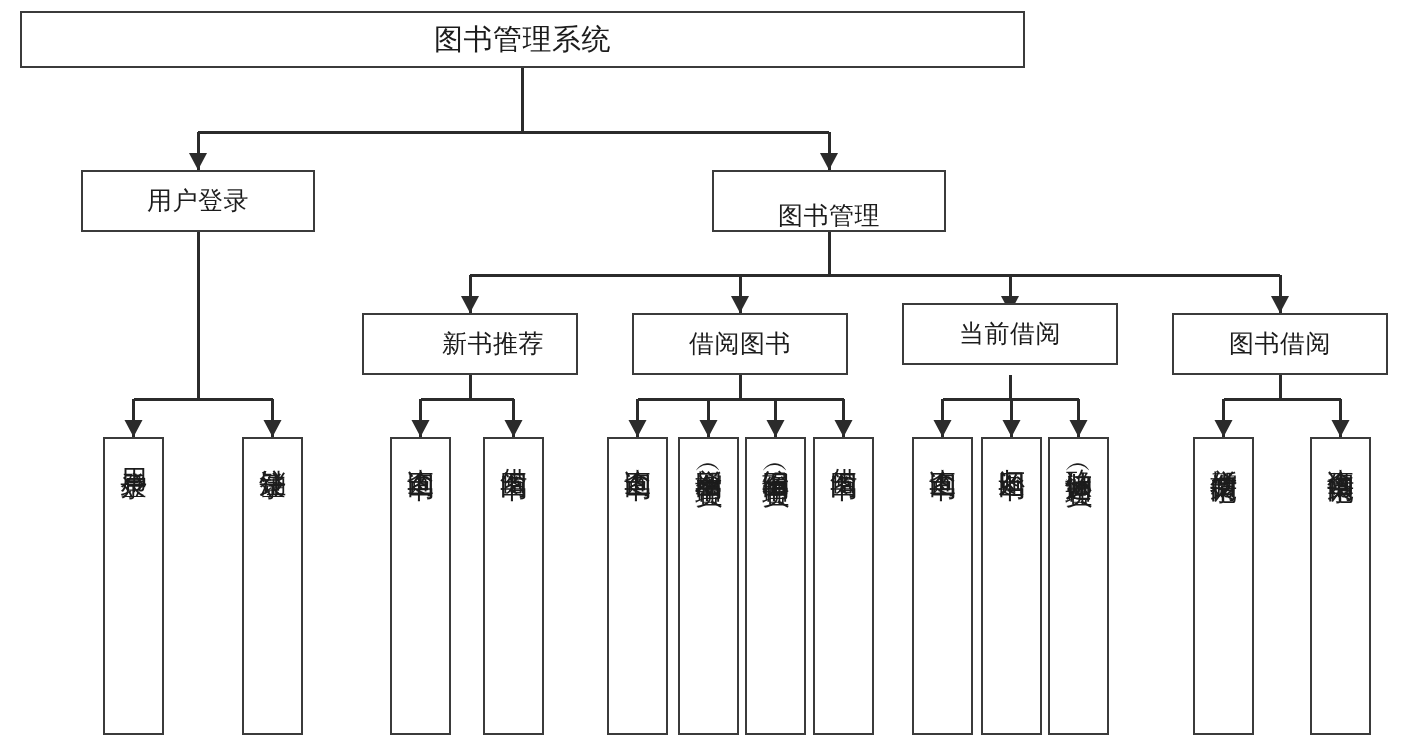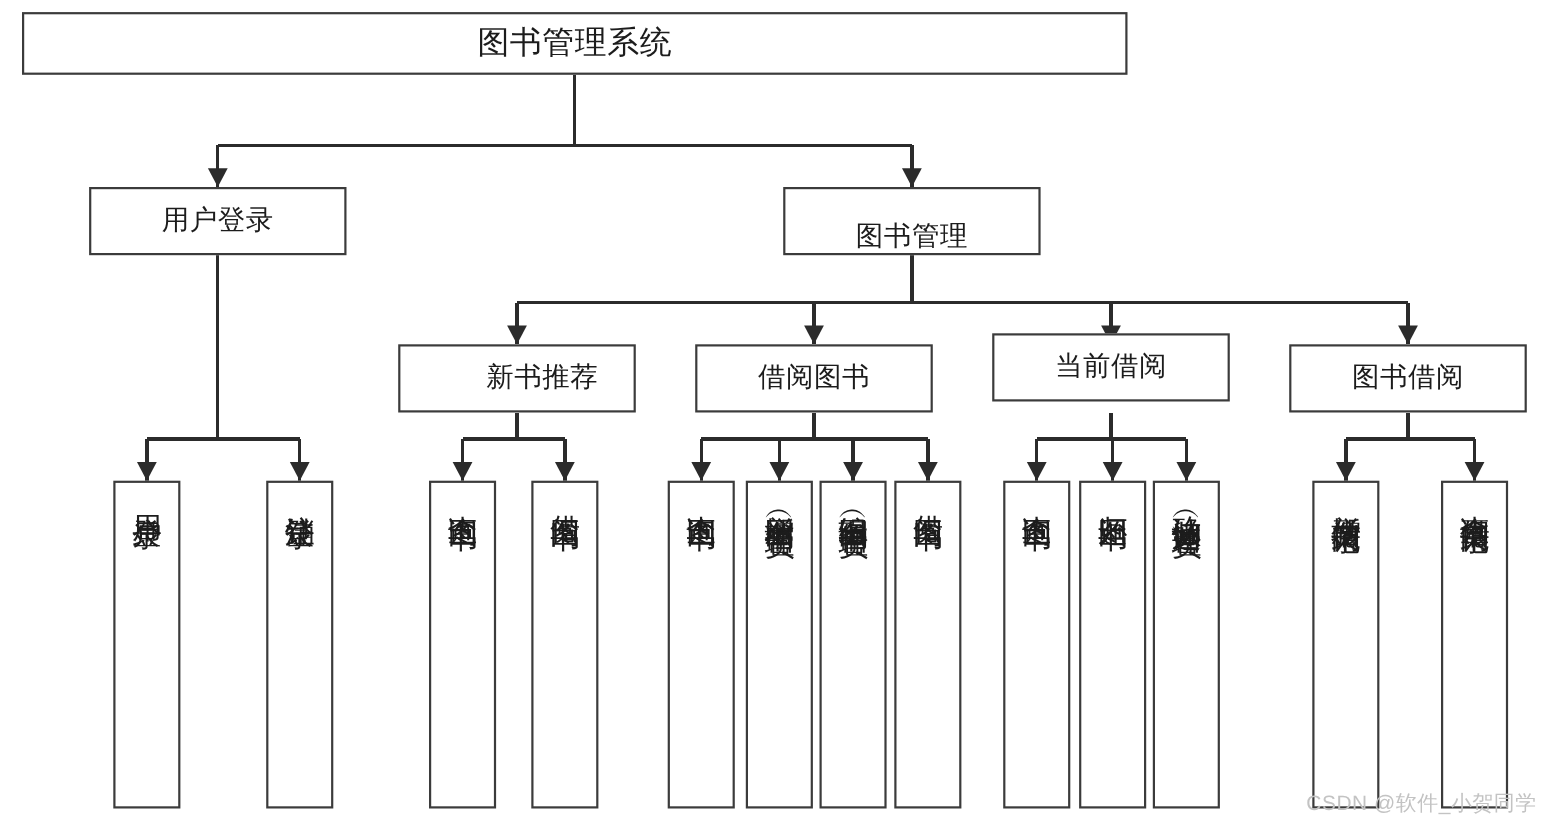--- a/index.html
+++ b/index.html
@@ -182,14 +182,13 @@
       <div class="node v" style="left: 1048px; top: 437px; width: 61px; height: 298px;">
         <span class="label">确认归还（管理员）</span>
       </div>
       <div class="node v" style="left: 1193px; top: 437px; width: 61px; height: 298px;">
         <span class="label">新增借阅记录</span>
       </div>
       <div class="node v" style="left: 1310px; top: 437px; width: 61px; height: 298px;">
         <span class="label">查询借阅记录</span>
       </div>
     </div>
-  <div id="watermark">CSDN @软件_小贺同学</div>
 </div>
 
 </body></html>

